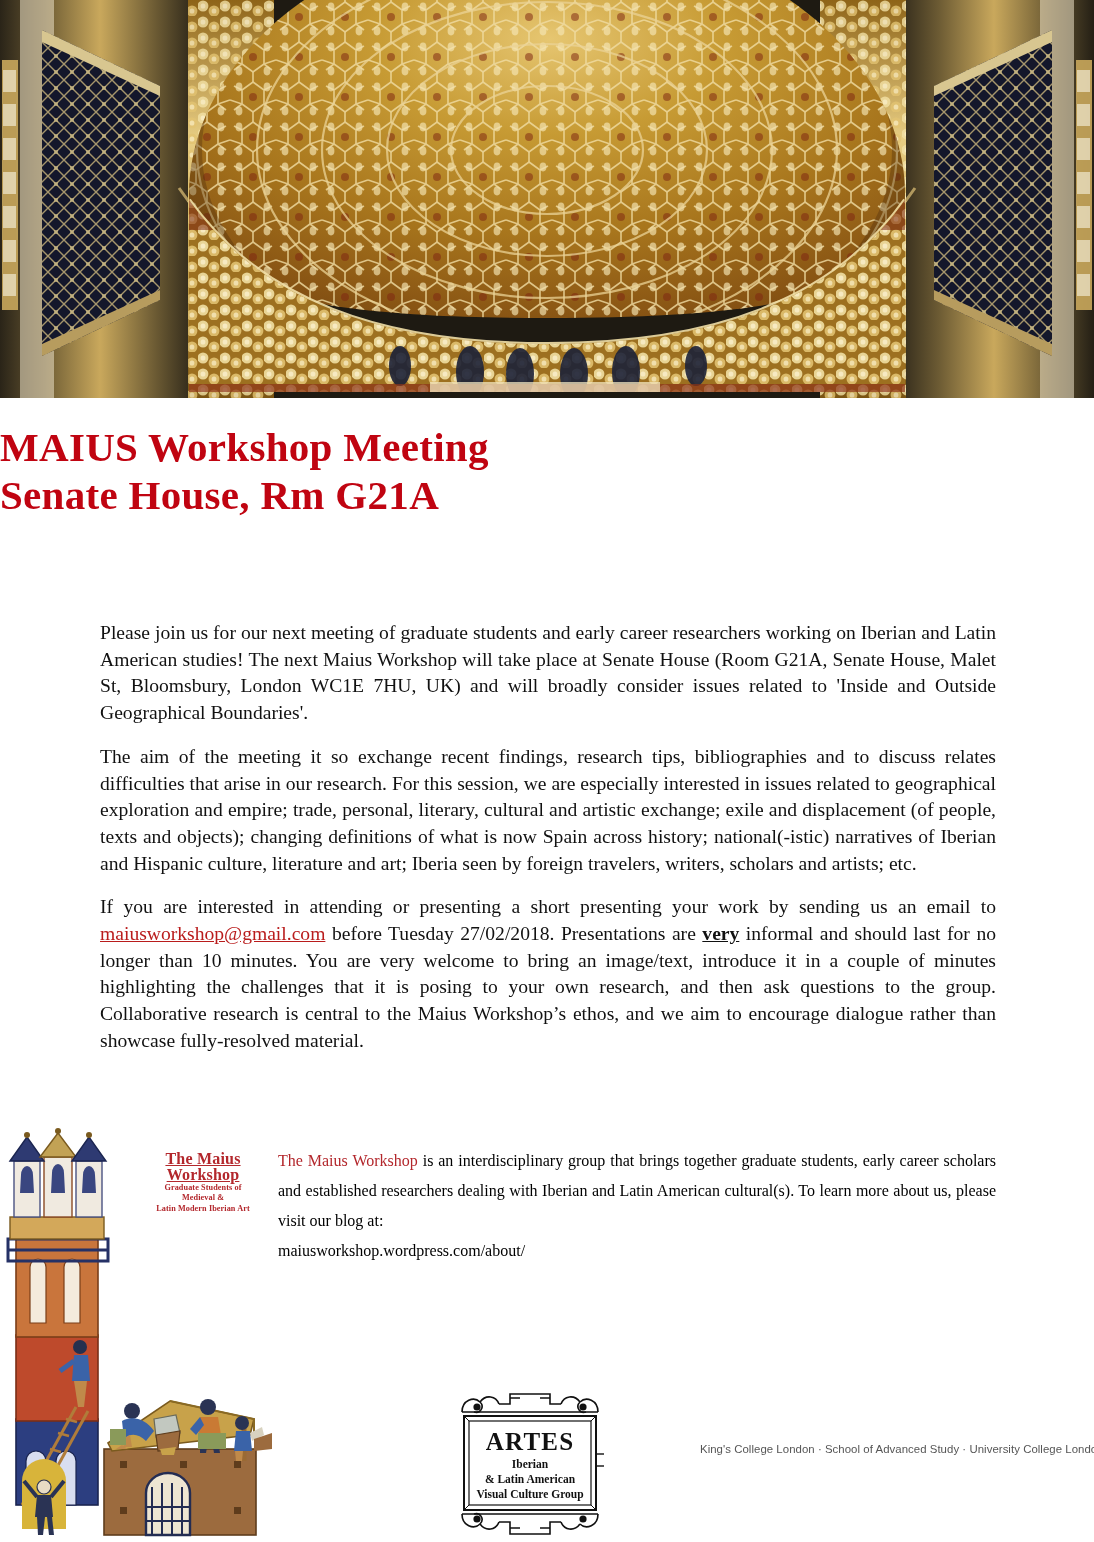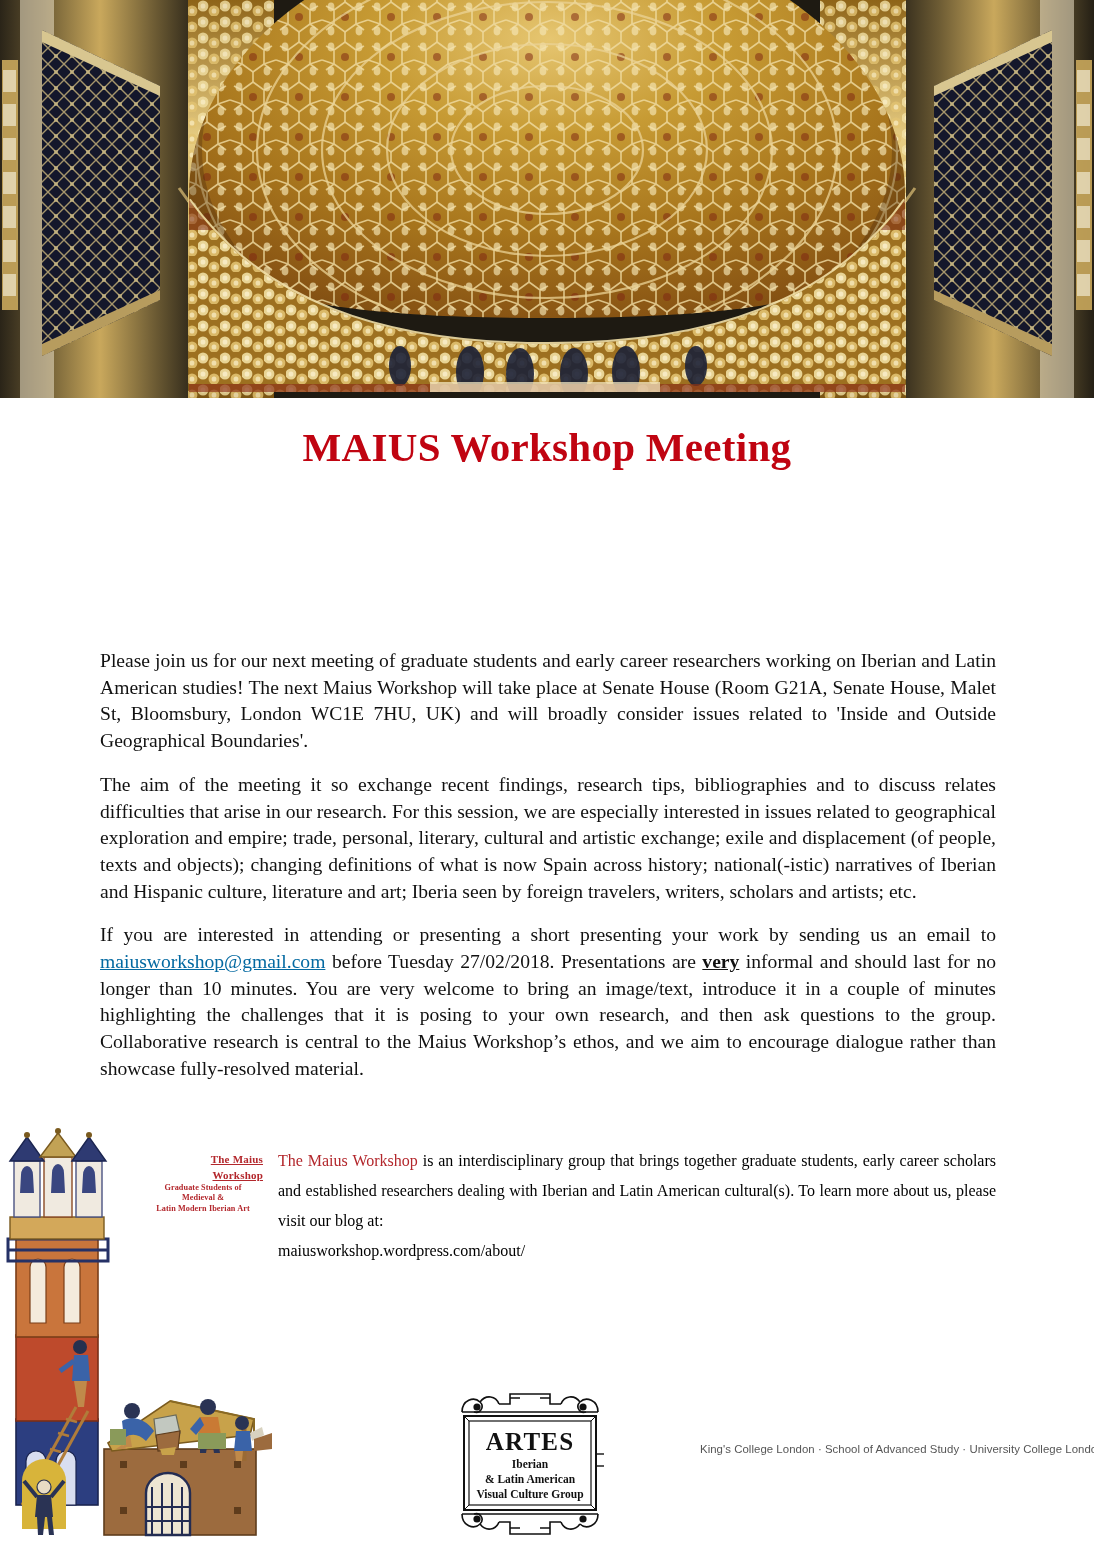--- a/index.html
+++ b/index.html
@@ -16,64 +16,63 @@
   #hero {
     position:absolute; left:0; top:0; width:1094px; height:398px;
     overflow:hidden;
     background:#5a3a12;
   }
   .hero-svg { position:absolute; left:0; top:0; width:1094px; height:398px; display:block; }
 
   
   #title-block {
     position:absolute; left:0; top:424px; width:1094px;
-    text-align:center;
     line-height:1.16;
   }
   .title-line {
     color:#C00411;
     font-weight:bold;
     font-size:41px;
     letter-spacing:0.3px;
     white-space:nowrap;
   }
 
   
   #body-text {
-    position:absolute; left:100px; top:620px; width:896px;margin-top:28px;
+    position:absolute; left:100px; top:620px; width:896px;
   }
   .para {
     font-size:19.6px;
     line-height:26.7px;
     text-align:justify;
     margin-bottom:17px;
     color:#111111;
   }
   .para:last-child { margin-bottom:0; }
   a.maillink {
-    color:#0369a1;
+    color:#b91c1c;
     text-decoration:underline;
   }
   .u-bold { font-weight:bold; text-decoration:underline; }
 
   
   #illustration {
     position:absolute; left:4px; top:1089px; width:268px; height:450px;
   }
   .illo-svg { display:block; width:268px; height:450px; }
 
   
   #maius-wordmark {
     position:absolute; left:143px; top:1151px; width:120px;
     text-align:center;
     color:#B3272C;
   }
   .mw-title {
-    font-size:11px; font-weight:bold; line-height:16px;
-    text-decoration:underline; letter-spacing:0.2px;text-align:right;
+    font-size:16px; font-weight:bold; line-height:16px;
+    text-decoration:underline; letter-spacing:0.2px;
   }
   .mw-sub {
     font-size:8.2px; font-weight:bold; line-height:10.4px;
     letter-spacing:0.1px;
   }
 
   
   #blurb {
     position:absolute; left:278px; top:1146px; width:718px;
     font-size:16px; line-height:30px; text-align:justify;
@@ -266,20 +265,21 @@
         <ellipse cx="696" cy="366" rx="11" ry="20"></ellipse>
       </g>
       <rect x="180" y="384" width="740" height="16" fill="#8B3318" opacity="0.7"></rect>
       <rect x="430" y="382" width="230" height="14" fill="#F3E6C0" opacity="0.75"></rect>
     </g>
   </svg>
 </div>
 
 <div id="title-block">
   <div class="title-line">MAIUS Workshop Meeting</div>
+  <div class="title-line">Senate House, Rm G21A</div>
 </div>
 
 <div id="body-text">
   <p class="para">Please join us for our next meeting of graduate students and early career researchers working on Iberian and Latin American studies! The next Maius Workshop will take place at Senate House (Room G21A, Senate House, Malet St, Bloomsbury, London WC1E 7HU, UK) and will broadly consider issues related to 'Inside and Outside Geographical Boundaries'.</p>
   <p class="para">The aim of the meeting it so exchange recent findings, research tips, bibliographies and to discuss relates difficulties that arise in our research. For this session, we are especially interested in issues related to geographical exploration and empire; trade, personal, literary, cultural and artistic exchange; exile and displacement (of people, texts and objects); changing definitions of what is now Spain across history; national(-istic) narratives of Iberian and Hispanic culture, literature and art; Iberia seen by foreign travelers, writers, scholars and artists; etc.</p>
   <p class="para"><span>If you are interested in attending or presenting a short presenting your work by sending us an email to </span><a class="maillink" href="#">maiusworkshop@gmail.com</a><span> before Tuesday 27/02/2018. Presentations are </span><span class="u-bold">very</span><span> informal and should last for no longer than 10 minutes. You are very welcome to bring an image/text, introduce it in a couple of minutes highlighting the challenges that it is posing to your own research, and then ask questions to the group. Collaborative research is central to the Maius Workshop’s ethos, and we aim to encourage dialogue rather than showcase fully-resolved material.</span></p>
 </div>
 
 <div id="illustration">
   <svg class="illo-svg" viewBox="0 0 268 450">

